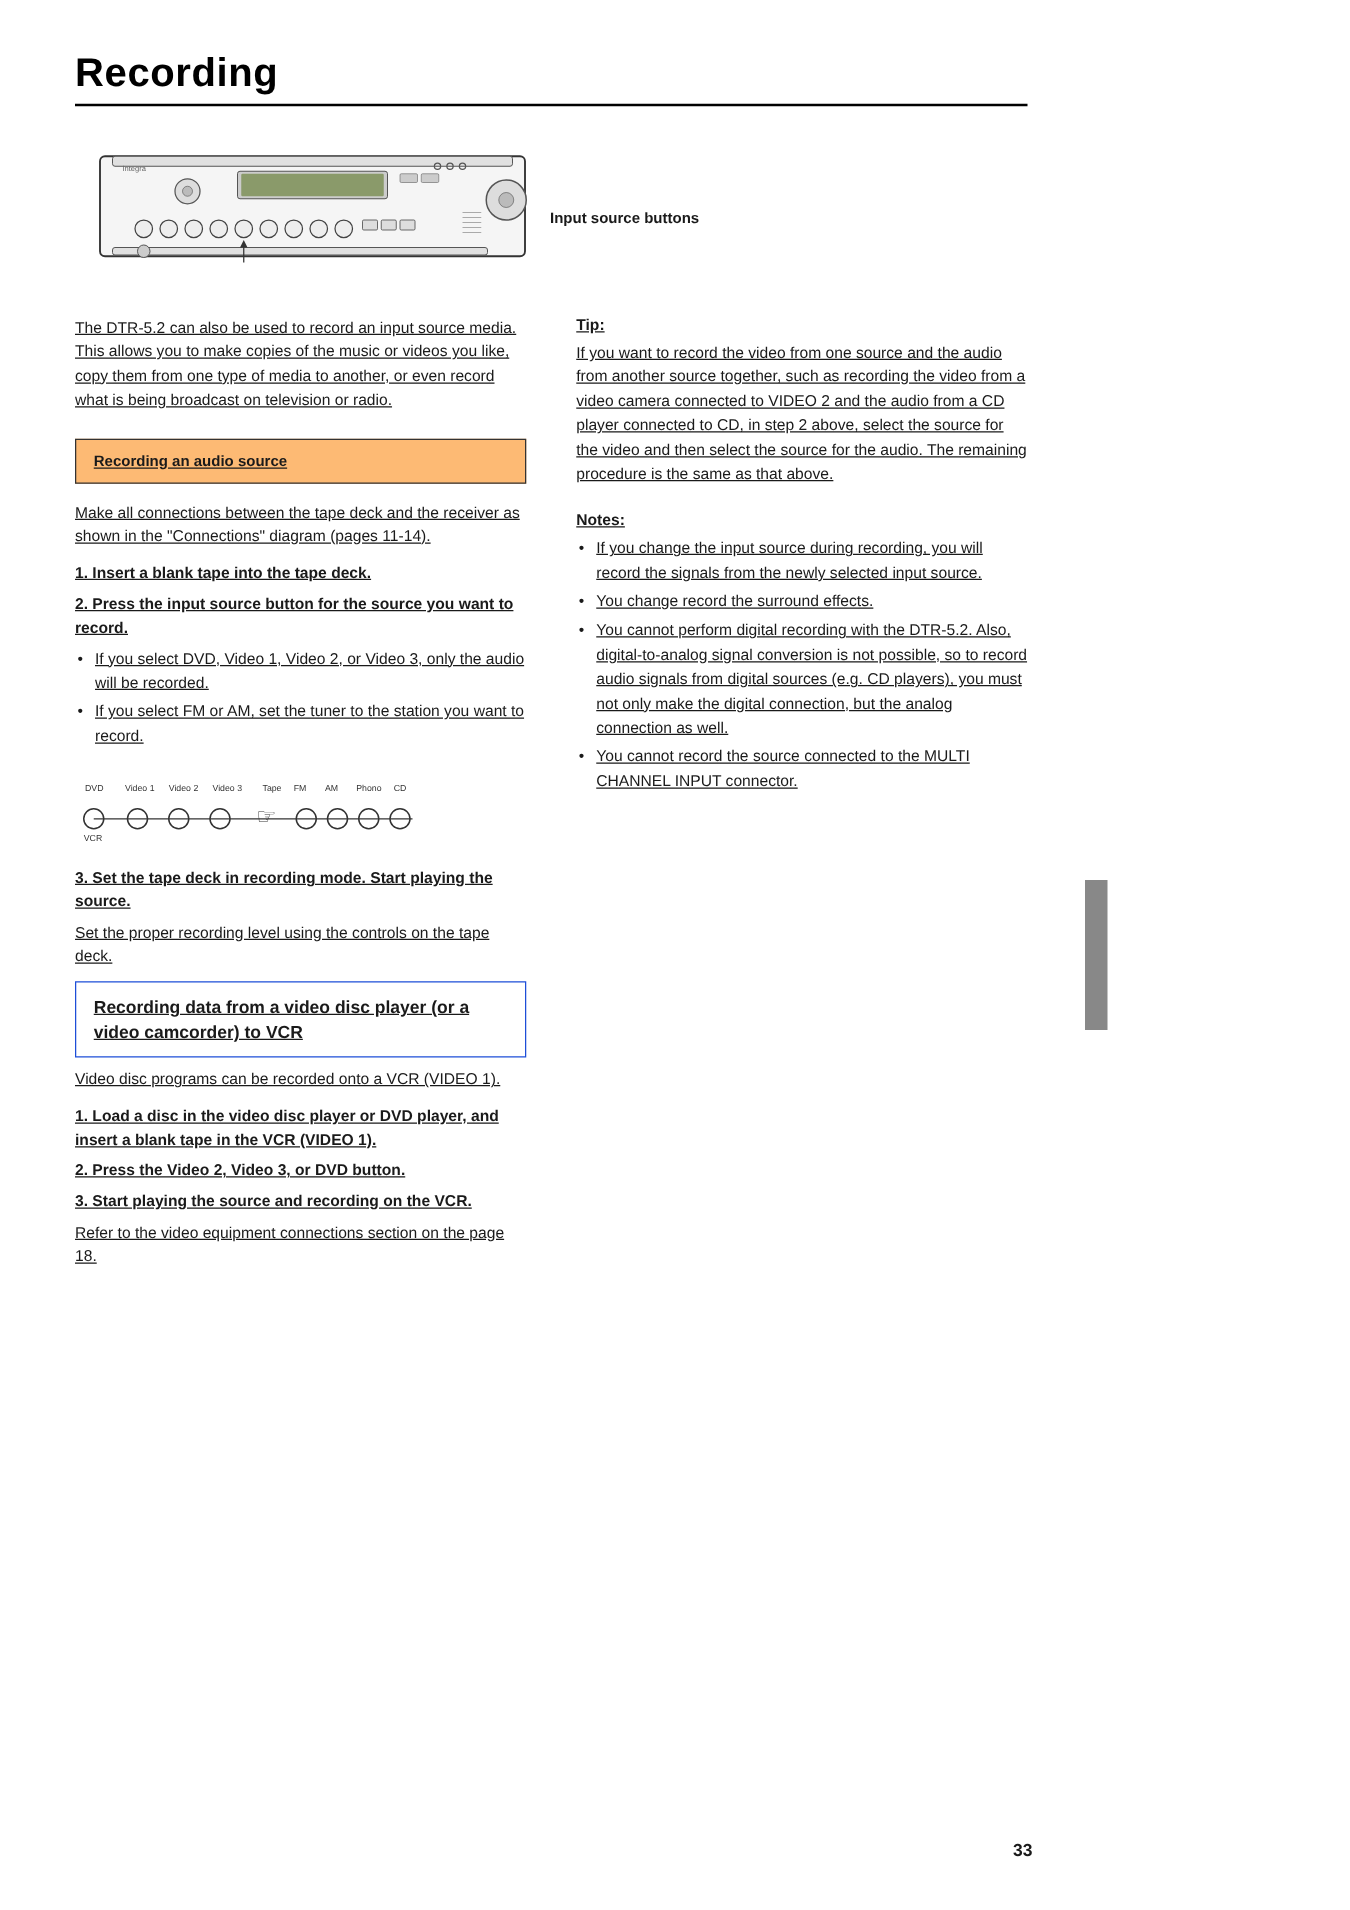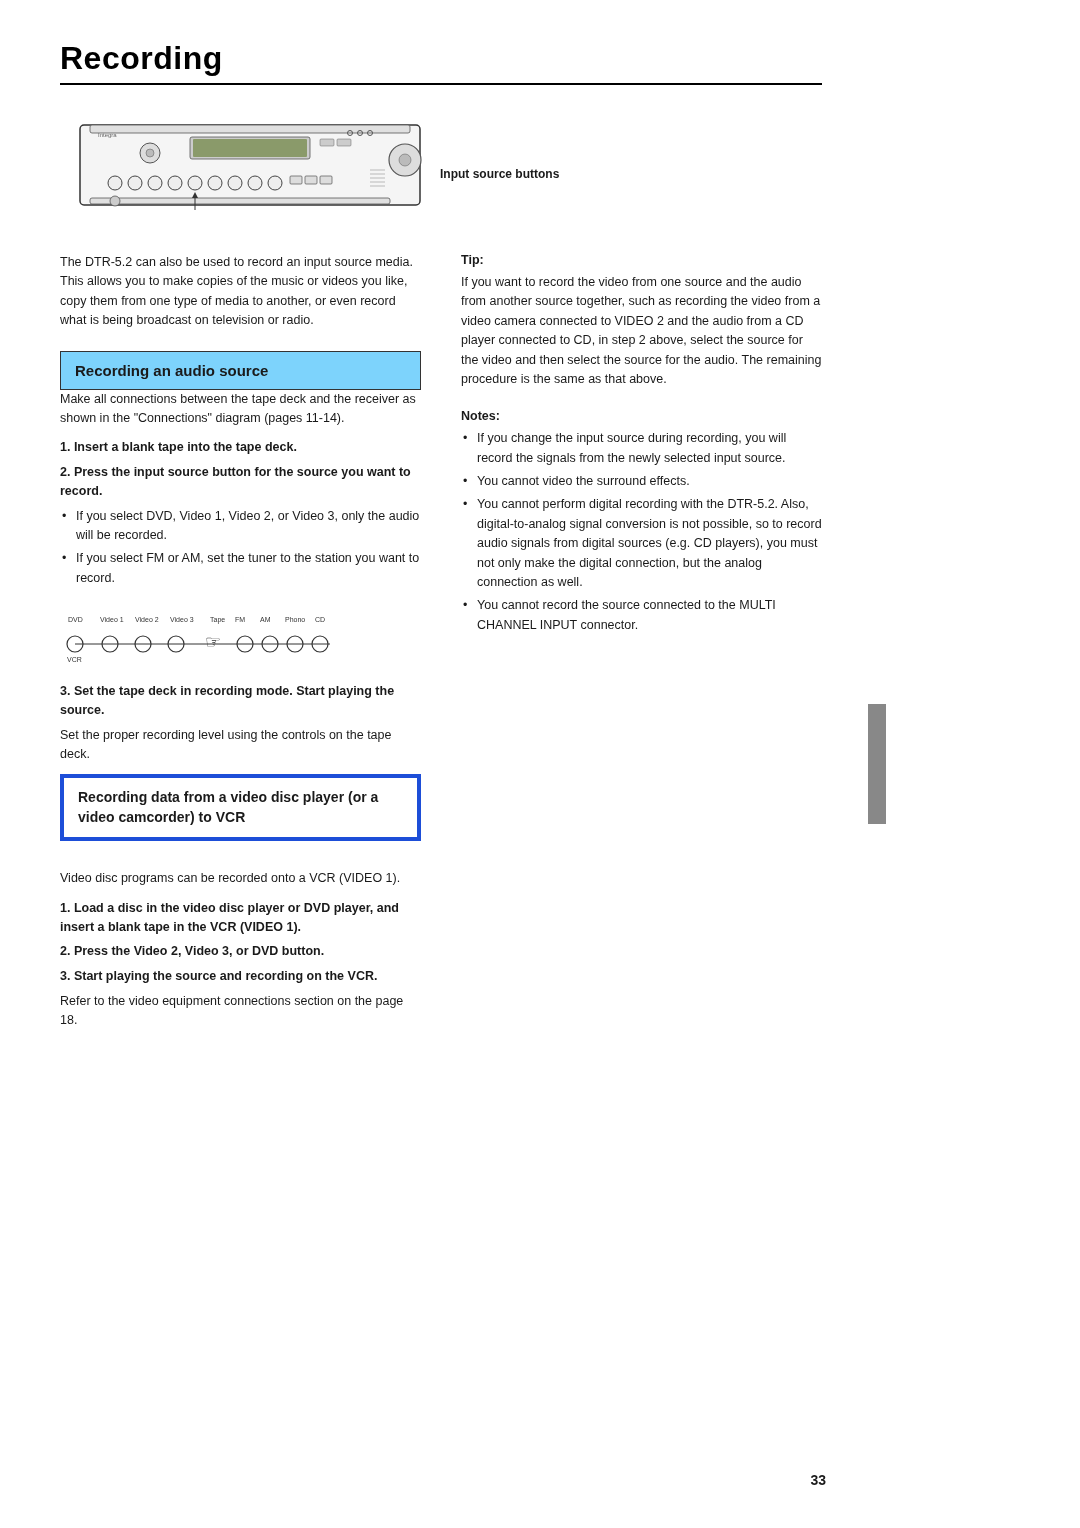--- a/index.html
+++ b/index.html
@@ -59,49 +59,51 @@
       font-size: 12px;
       font-weight: bold;
       text-align: center;
     }
 
     
     .two-col {
       display: flex;
       gap: 40px;
       margin-top: 10px;
+      text-decoration: underline;
     }
 
     .col-left {
       flex: 1;
     }
 
     .col-right {
       flex: 1;
     }
 
     
     .intro-text {
       font-size: 12.5px;
       line-height: 1.55;
       margin-bottom: 20px;
     }
 
     .section-box-filled {
-      background: #7dd3fc;
+      background: #fdba74;
       border: 1.5px solid #333;
       padding: 10px 14px;
-      font-size: 15px;
+      margin-bottom: 14px;
+      font-size: 12px;
       font-weight: bold;
     }
 
     .section-box-large {
-      border: 4px solid #1d4ed8;
+      border: 1px solid #1d4ed8;
       padding: 10px 14px;
-      margin-bottom: 28px;
+      margin-bottom: 8px;
       font-size: 14px;
       font-weight: bold;
       line-height: 1.4;
     }
 
     
     .body-text {
       font-size: 12.5px;
       line-height: 1.55;
       margin-bottom: 10px;
@@ -330,21 +332,21 @@
 
     <div class="col-right">
 
       <p class="tip-label">Tip:</p>
       <p class="body-text">If you want to record the video from one source and the audio from another source together, such as recording the video from a video camera connected to VIDEO 2 and the audio from a CD player connected to CD, in step 2 above, select the source for the video and then select the source for the audio. The remaining procedure is the same as that above.</p>
 
       <p class="notes-label">Notes:</p>
 
       <ul class="bullet-list">
         <li>If you change the input source during recording, you will record the signals from the newly selected input source.</li>
-        <li>You cannot video the surround effects.</li>
+        <li>You change record the surround effects.</li>
         <li>You cannot perform digital recording with the DTR-5.2. Also, digital-to-analog signal conversion is not possible, so to record audio signals from digital sources (e.g. CD players), you must not only make the digital connection, but the analog connection as well.</li>
         <li>You cannot record the source connected to the MULTI CHANNEL INPUT connector.</li>
       </ul>
 
     </div>
 
   </div>
 
   <div class="page-number">33</div>
 

